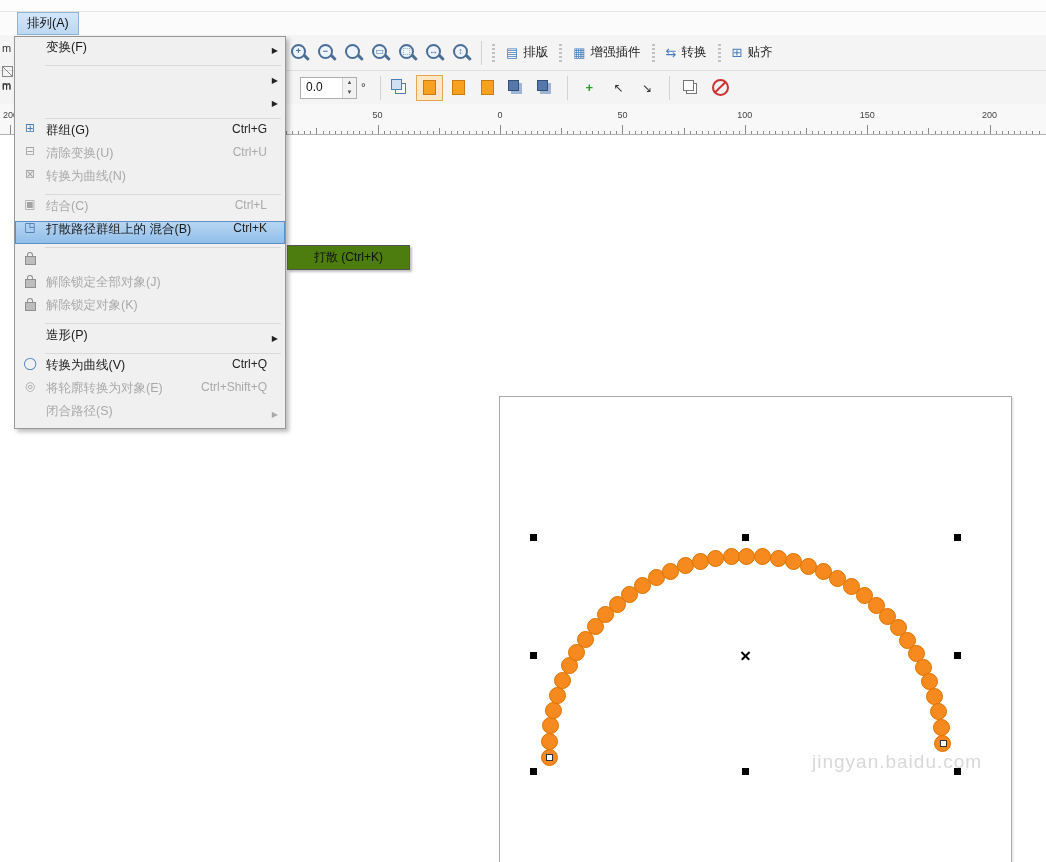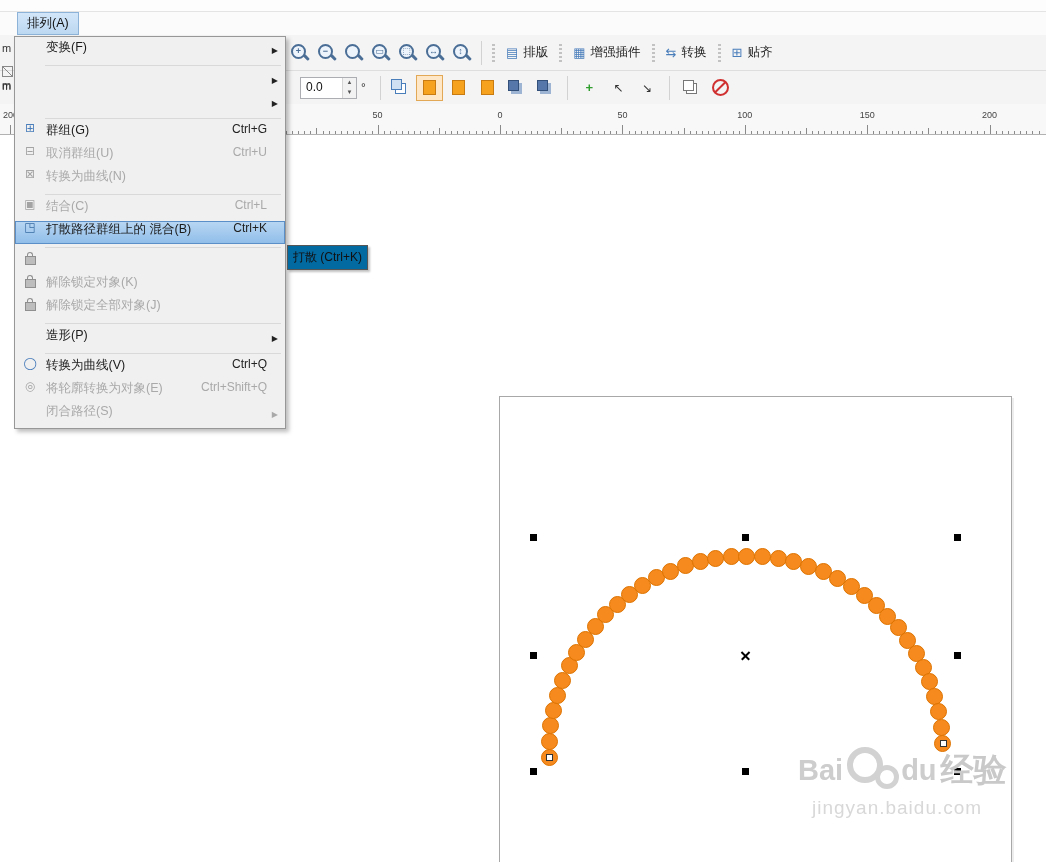--- a/index.html
+++ b/index.html
@@ -79,21 +79,21 @@
   .mi-label{flex:1;font-size:12.5px;color:#1a1a1a;padding-left:3px;white-space:nowrap;}
   .mi-short{font-size:12px;color:#222;padding-right:16px;}
   .mi-arrow{position:absolute;right:7px;top:7px;font-size:8px;color:#222;}
   .menu-item.disabled .mi-label,.menu-item.disabled .mi-short,.menu-item.disabled .mi-arrow{color:#a9a9a9;}
   .menu-item.highlighted{background:linear-gradient(#b9d7f3,#8fbde9);box-shadow:inset 0 0 0 1px #5a8fc8;}
   .menu-sep{height:1px;background:#d9d9d9;margin:3px 4px 3px 30px;}
   .lock-shape{display:inline-block;width:9px;height:7px;background:#bdbdbd;border:1px solid #8f8f8f;position:relative;margin-top:5px;}
   .lock-shape::before{content:"";position:absolute;left:1px;top:-5px;width:4px;height:4px;border:1.5px solid #8f8f8f;border-bottom:none;border-radius:4px 4px 0 0;}
 
   
-  .tooltip{position:absolute;left:287px;top:245px;padding:3px 5px;background:#0369a1;border:1px solid #565656;
+  .tooltip{position:absolute;left:287px;top:245px;padding:3px 26px;background:#4d7c0f;border:1px solid #565656;
     box-shadow:2px 2px 2px rgba(0,0,0,0.25);font-size:12px;color:#111;z-index:60;white-space:nowrap;}
 </style>
 </head>
 <body>
 
 <div id="app">
 
   <div class="top-strip"></div>
 
   <div class="menubar">
@@ -440,27 +440,20 @@
         <div class="dot" style="left: 921.2px; top: 538.3px; background: rgb(246, 138, 30); border: 1px solid rgb(221, 115, 0);"></div>
         <div class="dot" style="left: 926.3px; top: 553.2px; background: rgb(246, 138, 30); border: 1px solid rgb(221, 115, 0);"></div>
         <div class="dot" style="left: 930.2px; top: 568.4px; background: rgb(246, 138, 30); border: 1px solid rgb(221, 115, 0);"></div>
         <div class="dot" style="left: 932.8px; top: 583.9px; background: rgb(246, 138, 30); border: 1px solid rgb(221, 115, 0);"></div>
         <div class="dot" style="left: 934.2px; top: 599.5px; background: rgb(246, 138, 30); border: 1px solid rgb(221, 115, 0);"></div>
         <div class="endnode" style="left: 546px; top: 619.1px;"></div>
         <div class="endnode" style="left: 939.7px; top: 605px;"></div>
       </div>
 
     <div class="wm">
-      <div class="wm-line1">
-        <span>Bai</span>
-        <span class="wm-circle"></span>
-        <span class="wm-circle wm-circle2"></span>
-        <span>du</span>
-        <span class="wm-cn">经验</span>
-      </div>
       <div class="wm-line2">jingyan.baidu.com</div>
     </div>
   </div>
 
   <div class="ctx-menu" id="ctx-menu">
       <div class="menu-item">
         <span class="mi-icon"></span>
         <span class="mi-label">变换(F)</span>
         <span class="mi-arrow">▶</span>
       </div>
@@ -474,21 +467,21 @@
         <span class="mi-arrow">▶</span>
       </div>
       <div class="menu-sep"></div>
       <div class="menu-item">
         <span class="mi-icon" style="color: rgb(74, 126, 187);">⊞</span>
         <span class="mi-label">群组(G)</span>
         <span class="mi-short">Ctrl+G</span>
       </div>
       <div class="menu-item disabled">
         <span class="mi-icon" style="color: rgb(163, 163, 163);">⊟</span>
-        <span class="mi-label">取消群组(U)</span>
+        <span class="mi-label">清除变换(U)</span>
         <span class="mi-short">Ctrl+U</span>
       </div>
       <div class="menu-item disabled">
         <span class="mi-icon" style="color: rgb(163, 163, 163);">⊠</span>
         <span class="mi-label">转换为曲线(N)</span>
       </div>
       <div class="menu-sep"></div>
       <div class="menu-item disabled">
         <span class="mi-icon" style="color: rgb(163, 163, 163);">▣</span>
         <span class="mi-label">结合(C)</span>
@@ -498,25 +491,25 @@
         <span class="mi-icon" style="color: rgb(58, 110, 165);">◳</span>
         <span class="mi-label">打散路径群组上的 混合(B)</span>
         <span class="mi-short">Ctrl+K</span>
       </div>
       <div class="menu-sep"></div>
       <div class="menu-item disabled">
         <span class="mi-icon"><span class="lock-shape"></span></span>
       </div>
       <div class="menu-item disabled">
         <span class="mi-icon"><span class="lock-shape"></span></span>
+        <span class="mi-label">解除锁定全部对象(J)</span>
+      </div>
+      <div class="menu-item disabled">
+        <span class="mi-icon"><span class="lock-shape"></span></span>
         <span class="mi-label">解除锁定对象(K)</span>
-      </div>
-      <div class="menu-item disabled">
-        <span class="mi-icon"><span class="lock-shape"></span></span>
-        <span class="mi-label">解除锁定全部对象(J)</span>
       </div>
       <div class="menu-sep"></div>
       <div class="menu-item">
         <span class="mi-icon"></span>
         <span class="mi-label">造形(P)</span>
         <span class="mi-arrow">▶</span>
       </div>
       <div class="menu-sep"></div>
       <div class="menu-item">
         <span class="mi-icon" style="color: rgb(74, 126, 187);">◯</span>

